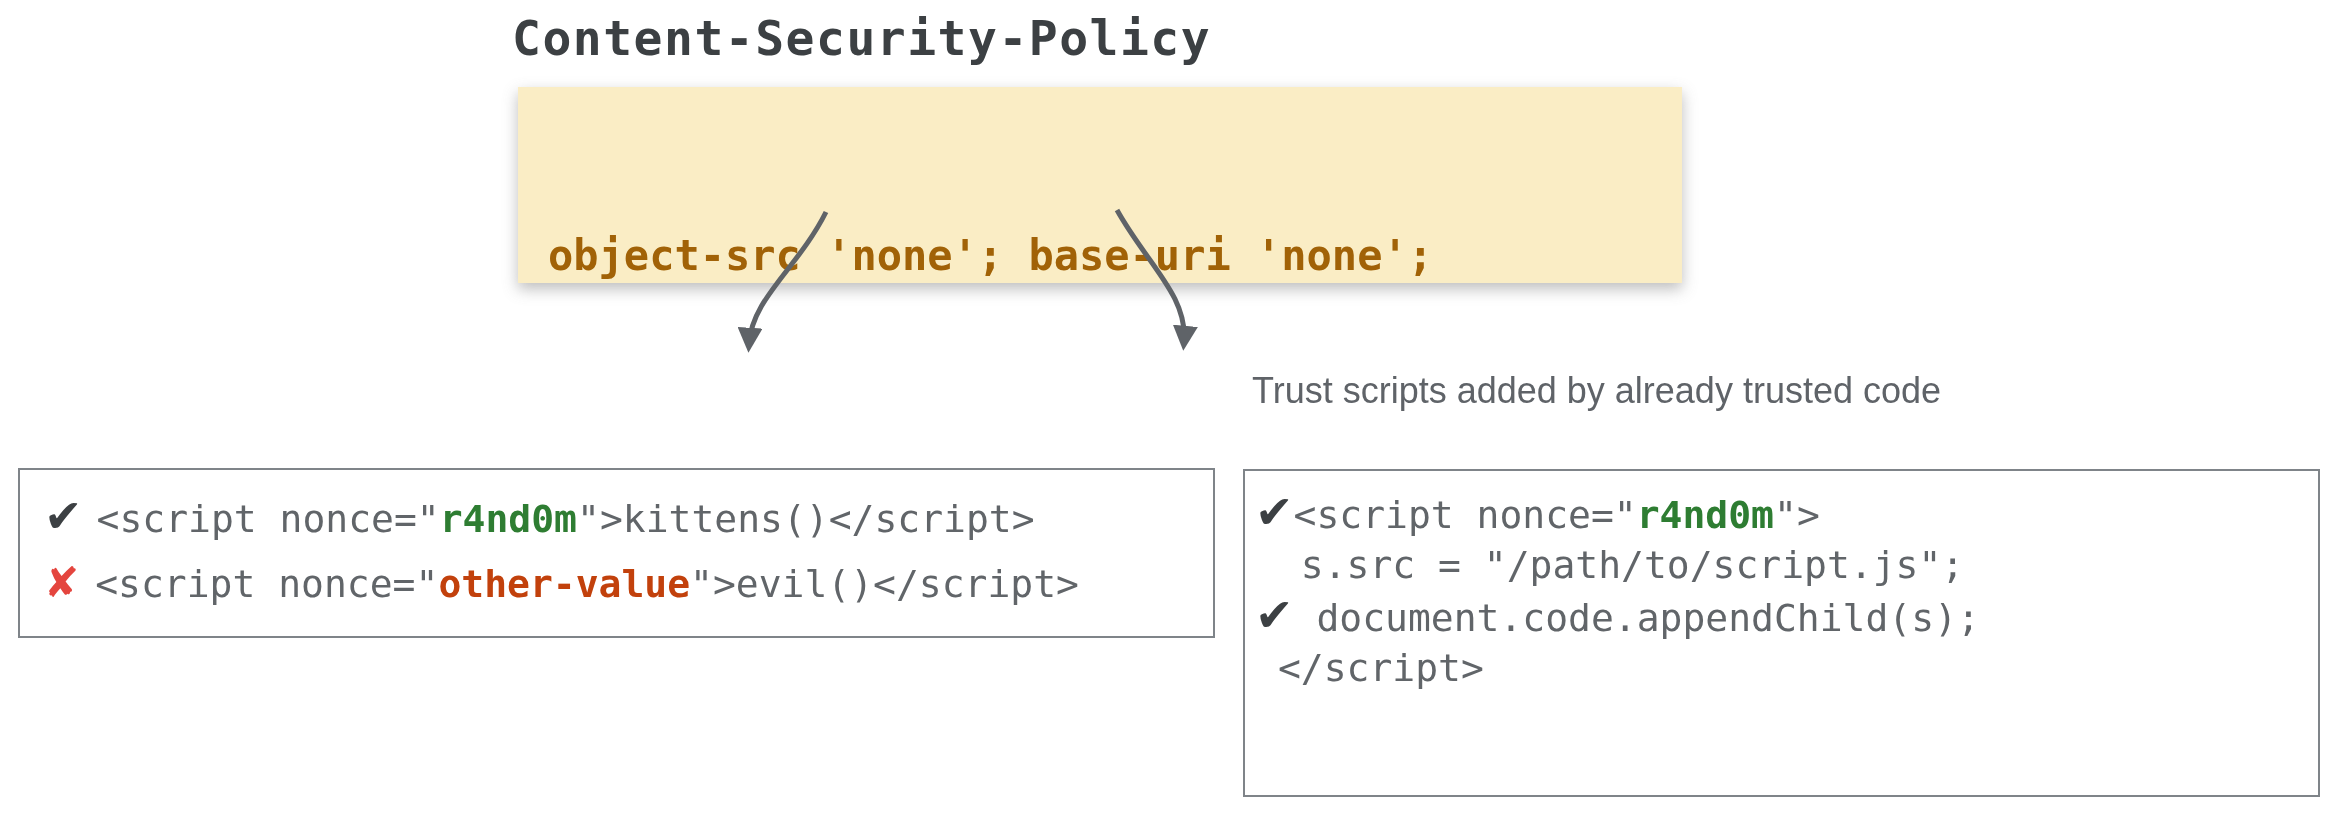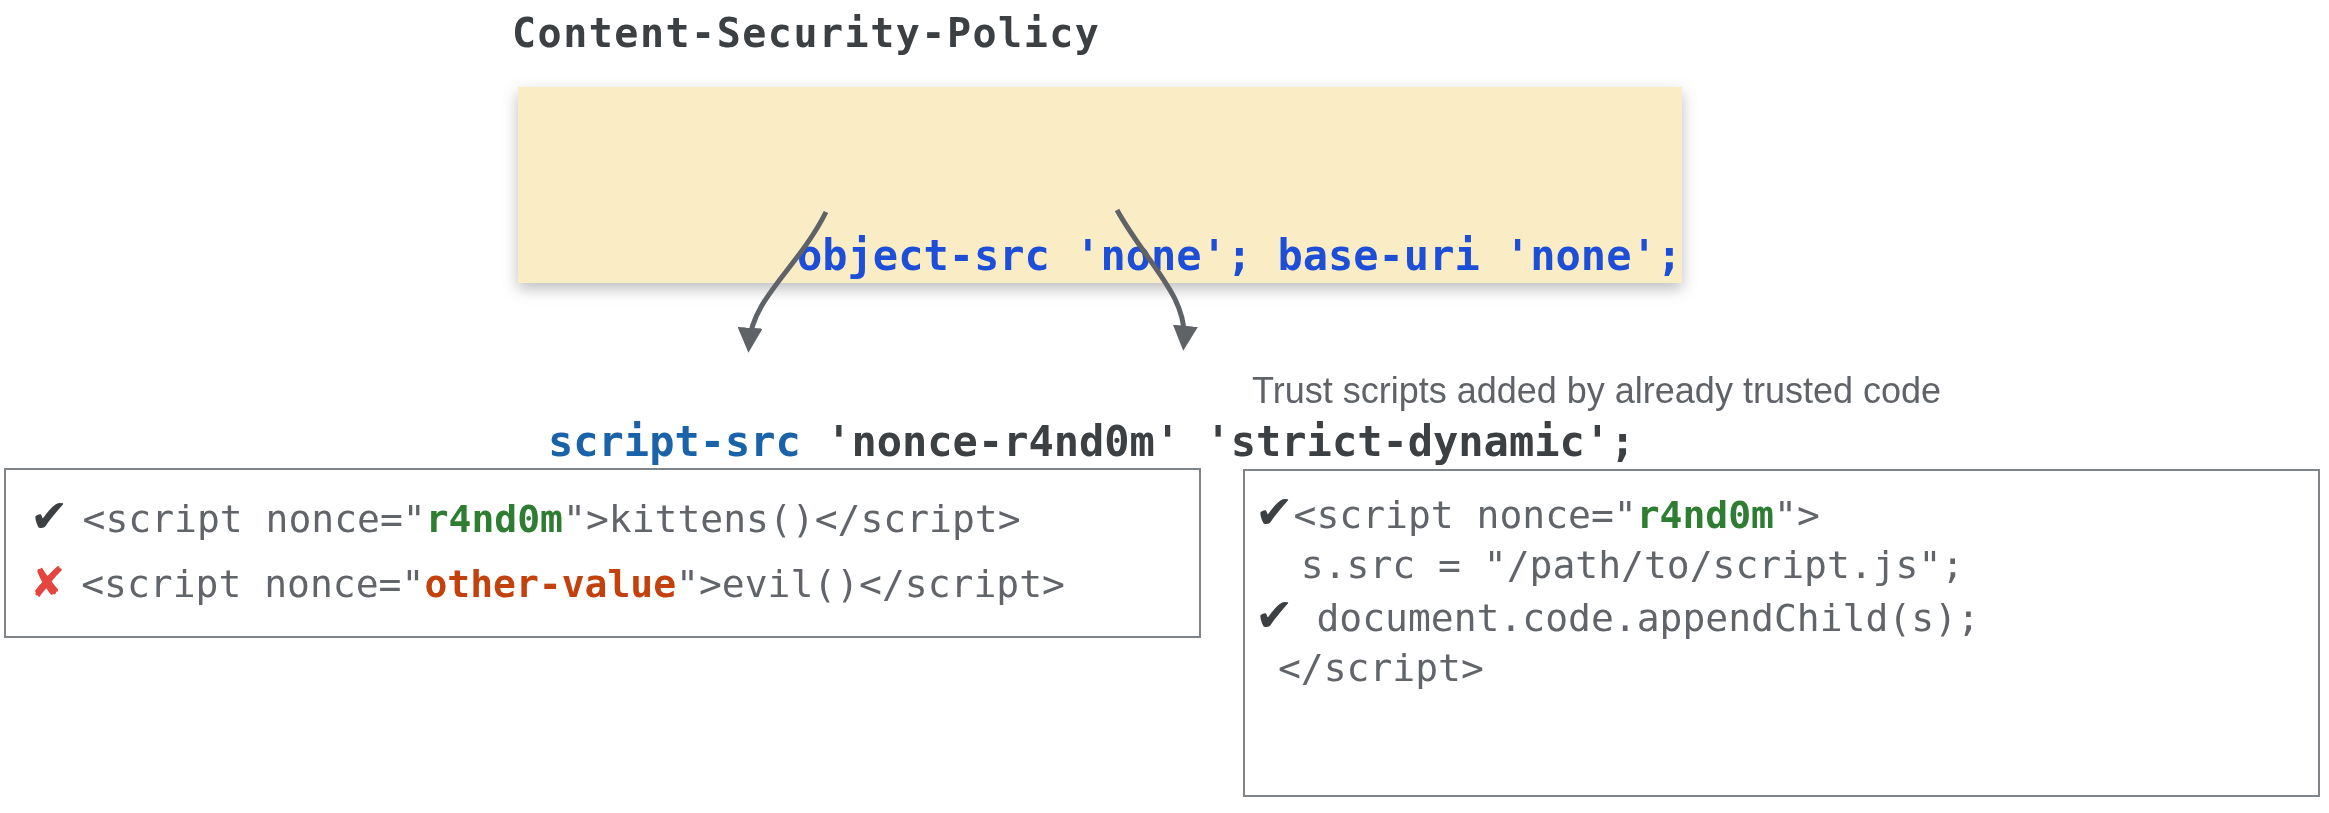--- a/index.html
+++ b/index.html
@@ -9,39 +9,39 @@
     width: 2329px;
     height: 813px;
     background: #ffffff;
     overflow: hidden;
   }
   .title {
     position: absolute;
     left: 512px; top: 10px;
     font-family: "DejaVu Sans Mono", "Liberation Mono", monospace;
     font-weight: bold;
-    font-size: 40px;
+    font-size: 48px;
     letter-spacing: 1.5px;
     color: #3c4043;
     white-space: pre;
   }
   .policy-box {
     position: absolute;
     left: 518px; top: 87px;
     width: 1164px; height: 196px;
     background: #faedc5;
     box-shadow: 0 6px 14px rgba(110,110,110,0.45);
     padding: 14px 0 0 30px;
     font-family: "DejaVu Sans Mono", "Liberation Mono", monospace;
     font-weight: bold;
     font-size: 42px;
     line-height: 62px;
     white-space: pre;
   }
-  .policy-line1 { color: #1d4ed8; text-align: right; }
+  .policy-line1 { color: #a16207; }
   .policy-directive { color: #1b63a8; }
   .policy-values { color: #3c4043; }
   .arrows-layer {
     position: absolute;
     left: 0; top: 0;
     width: 2329px; height: 813px;
     pointer-events: none;
   }
   .annotation {
     position: absolute;
@@ -54,21 +54,21 @@
   .annotation-right { left: 1252px; text-align: center; }
   .annotation em { font-style: italic; }
   .code-box {
     position: absolute;
     background: #ffffff;
     border: 2px solid #7f8489;
     font-family: "DejaVu Sans Mono", "Liberation Mono", monospace;
     color: #616569;
   }
   .code-box-left {
-    left: 4px; top: 468px;
+    left: 18px; top: 468px;
     width: 1197px; height: 170px;
     padding: 14px 17px 0 24px;
     font-size: 38px;
     line-height: 64px;
   }
   .code-box-right {
     left: 1243px; top: 469px;
     width: 1077px; height: 328px;
     padding: 16px 0 0 10px;
     font-size: 38px;
@@ -92,21 +92,20 @@
 </style>
 </head>
 <body>
 
 <div class="stage">
 
   <div class="title">Content-Security-Policy</div>
 
   <div class="policy-box">
     <div class="policy-line1">object-src 'none'; base-uri 'none';</div>
-    <div><span class="policy-directive">script-src</span><span class="policy-values"> 'nonce-r4nd0m' 'strict-dynamic';</span></div>
   </div>
 
   <svg class="arrows-layer" viewBox="0 0 2329 813" xmlns="http://www.w3.org/2000/svg">
     <defs>
       <marker id="arrowhead" viewBox="0 0 10 10" refX="6.5" refY="5" markerWidth="5" markerHeight="5" orient="auto-start-reverse">
         <path d="M0,0 L10,5 L0,10 z" fill="#5f6368"></path>
       </marker>
     </defs>
     <path d="M826,212 C798,268 752,298 749,344" fill="none" stroke="#5f6368" stroke-width="5" marker-end="url(#arrowhead)"></path>
     <path d="M1117,210 C1147,264 1188,296 1184,342" fill="none" stroke="#5f6368" stroke-width="5" marker-end="url(#arrowhead)"></path>

